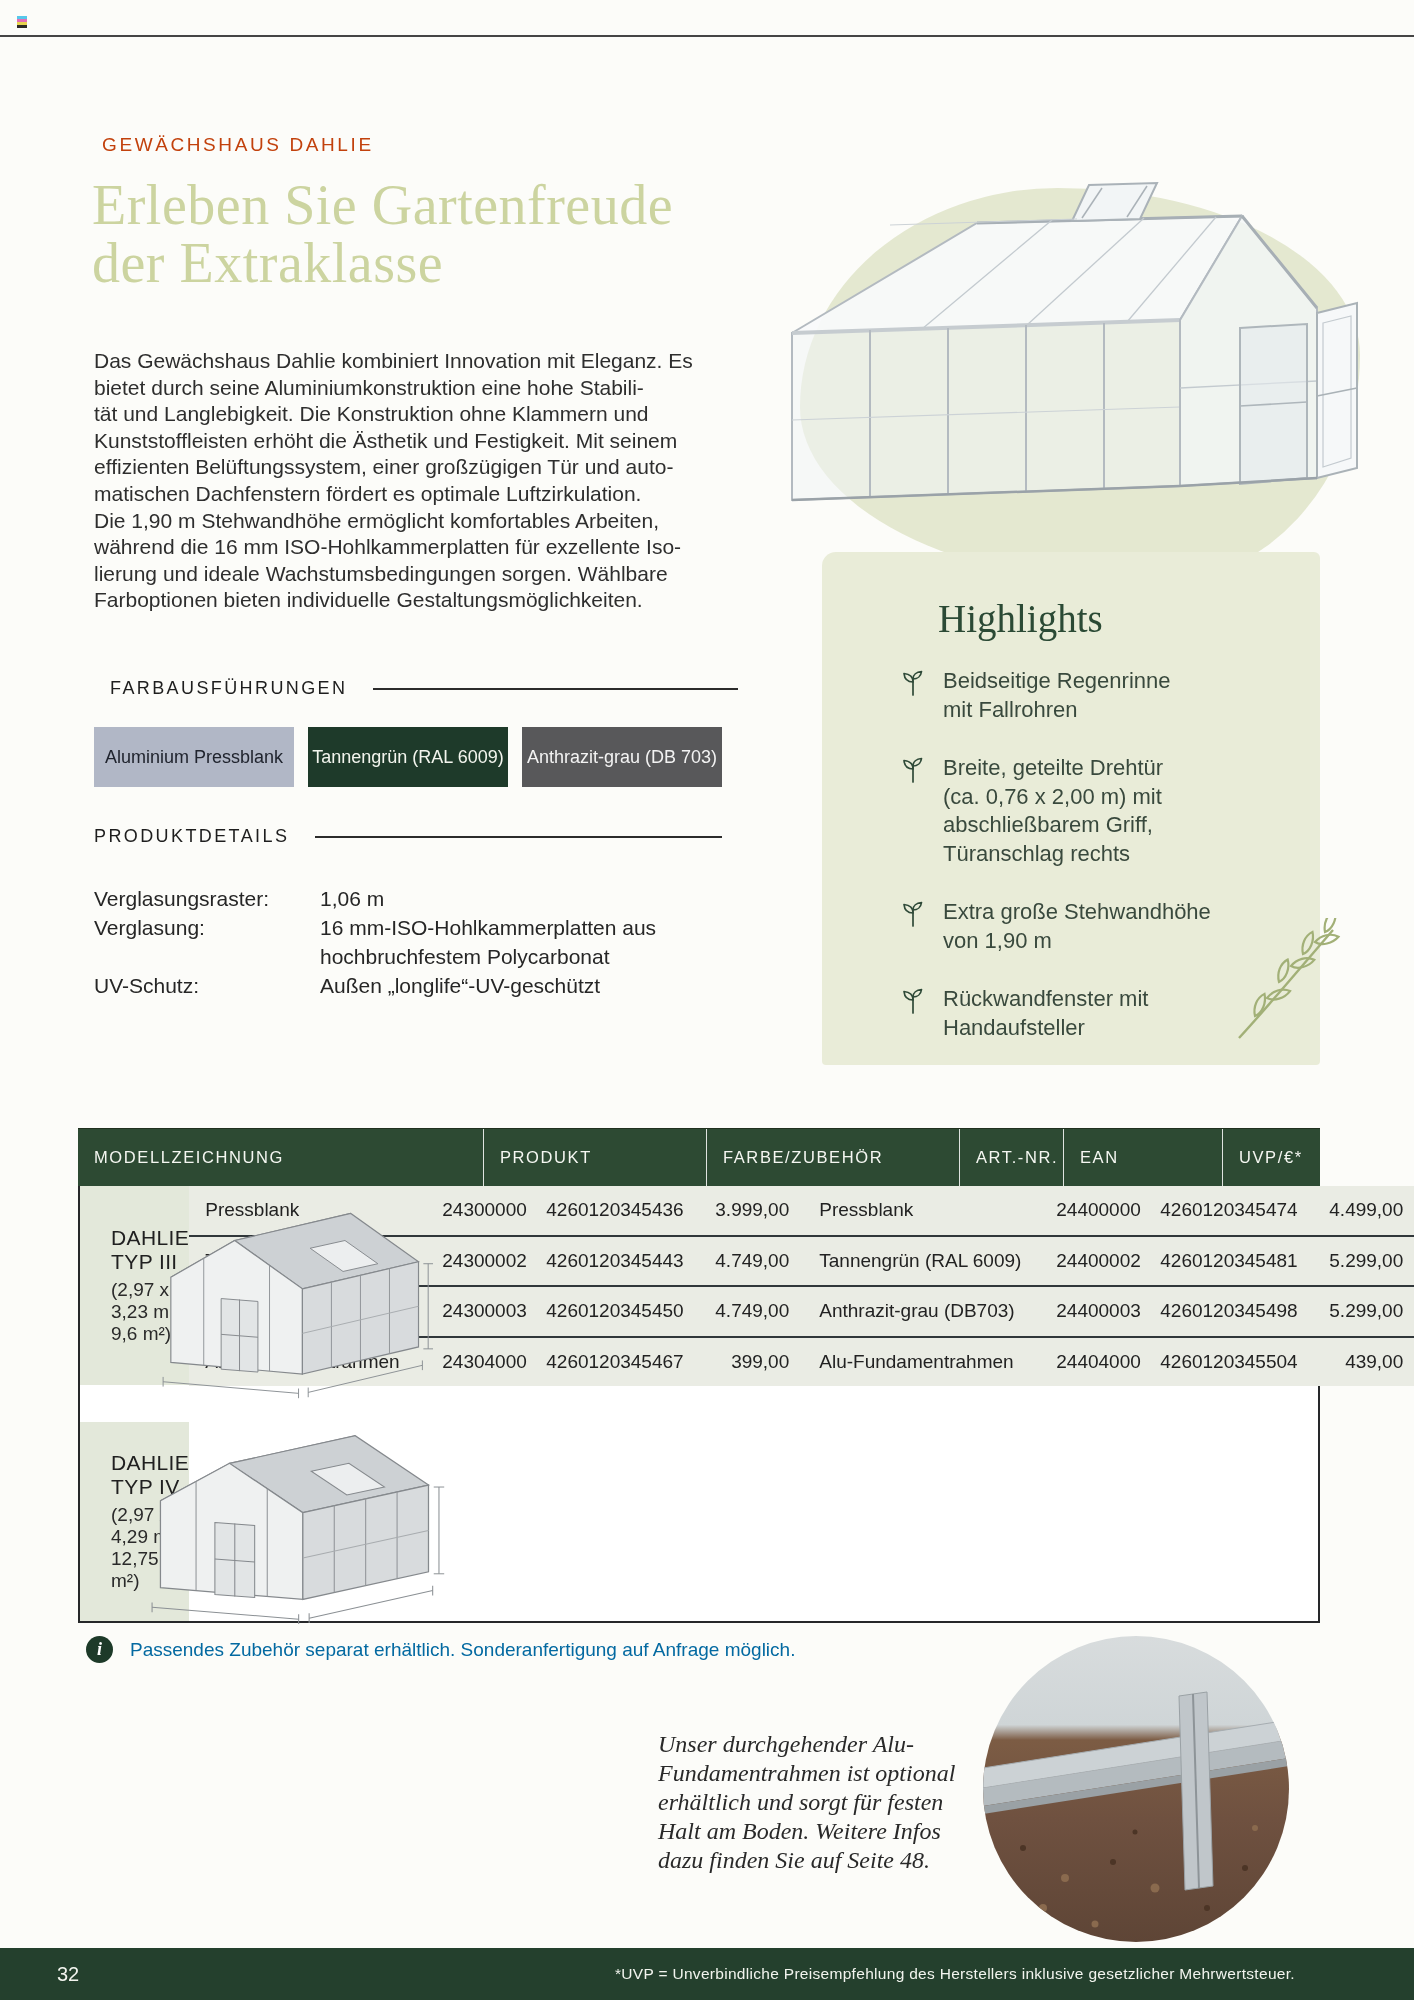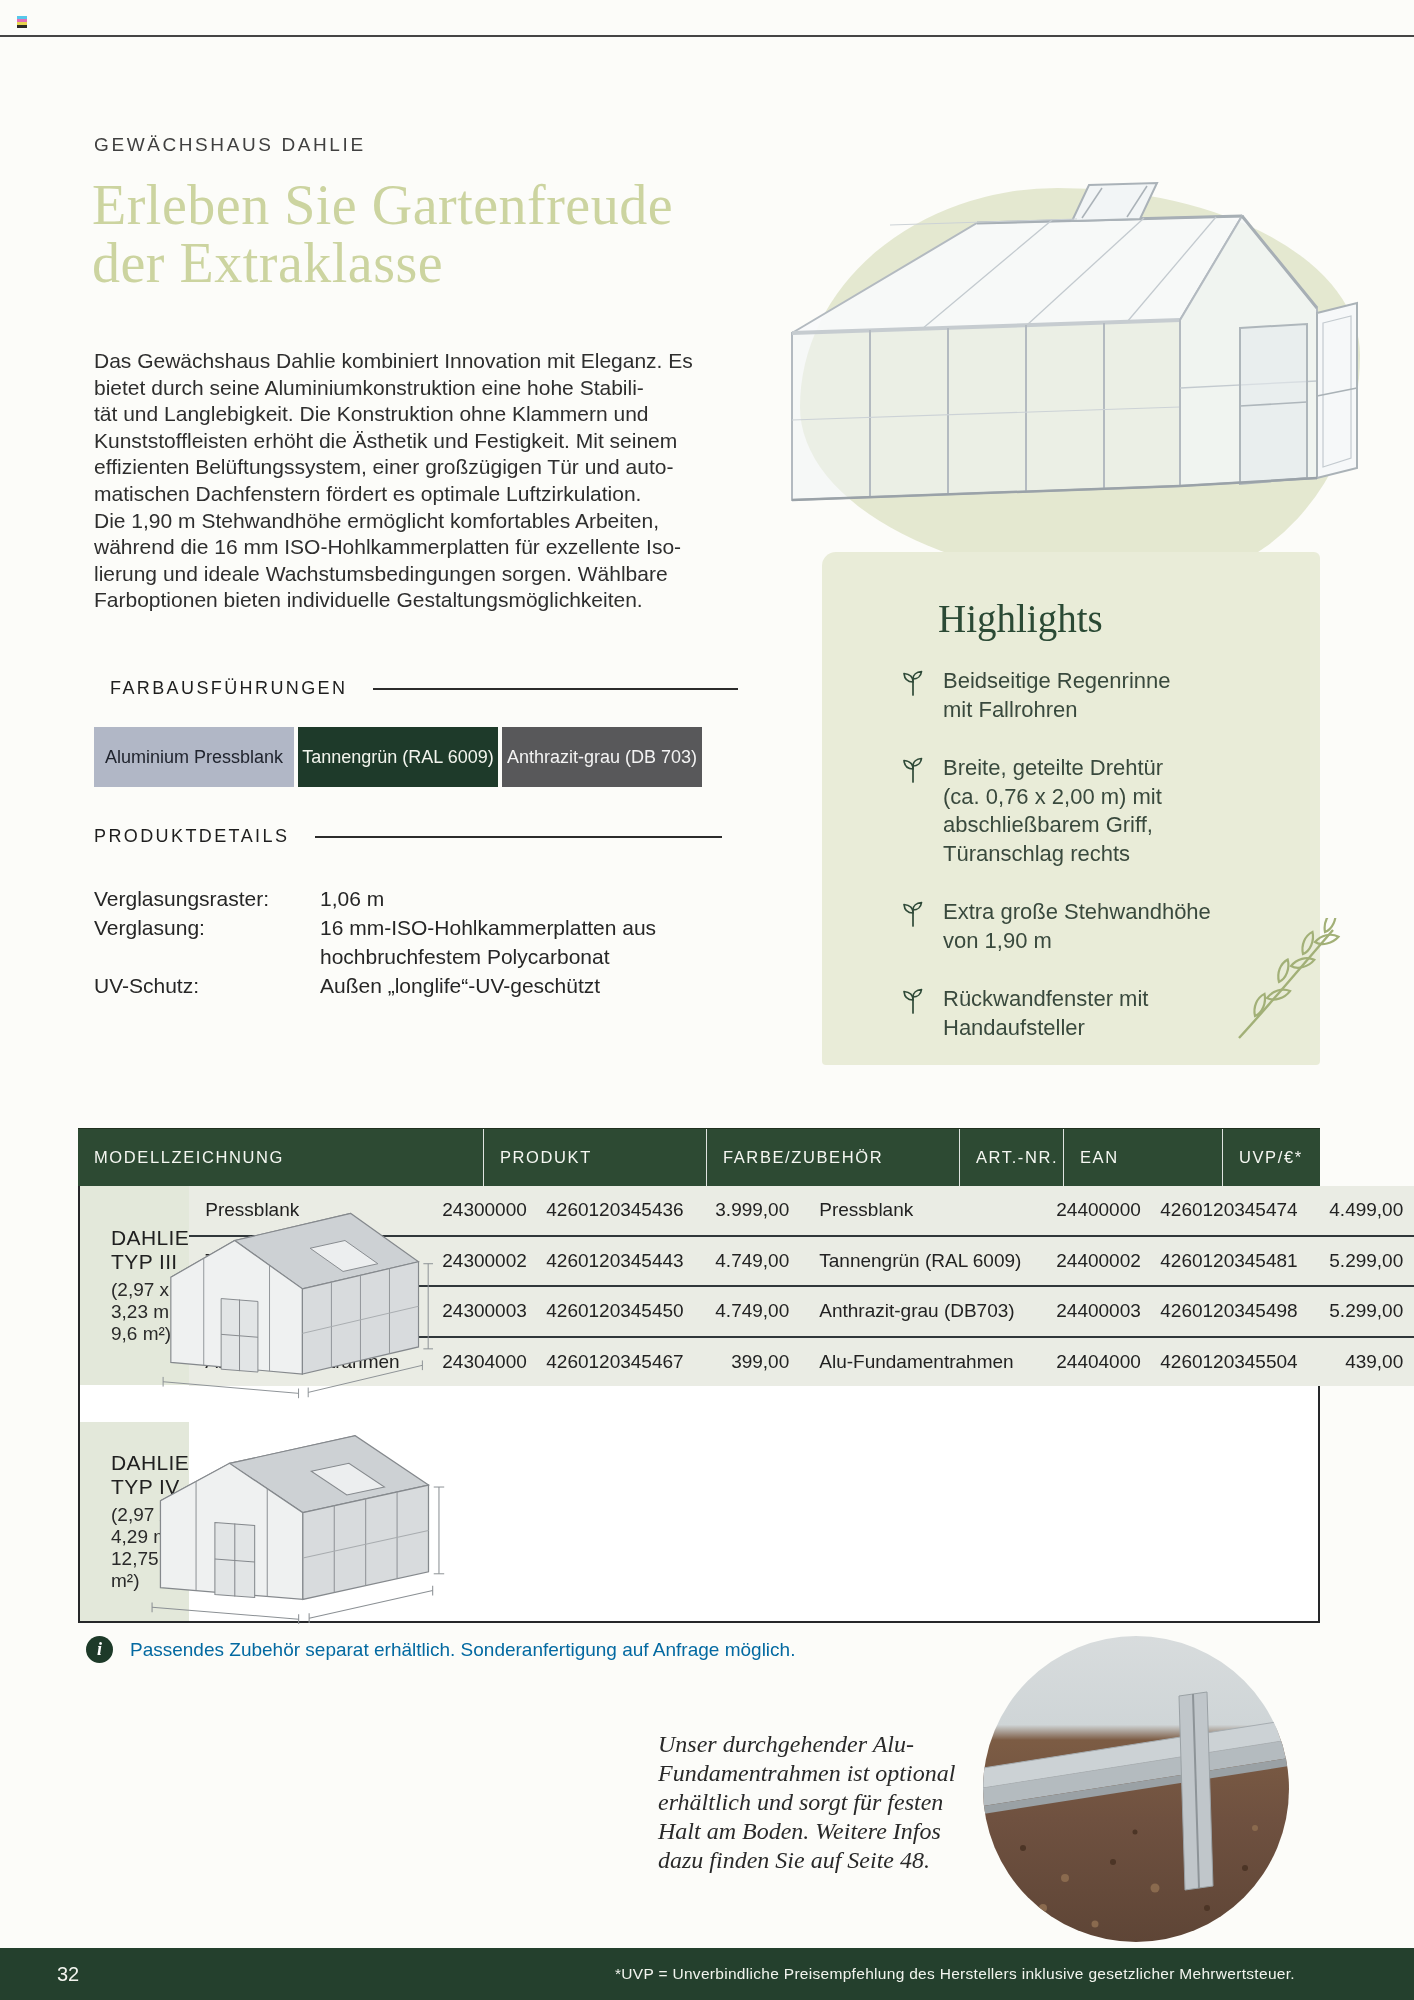--- a/index.html
+++ b/index.html
@@ -8,32 +8,32 @@
     position:relative; width:1414px; height:2000px; margin:0 auto;
     background:#fcfcf9; overflow:hidden;
     font-family:"Liberation Sans", sans-serif; color:#2d2d2d;
   }
   
   .regmark { position:absolute; left:17px; top:16px; width:10px; }
   .regmark i { display:block; height:3px; }
   .toprule { position:absolute; left:0; top:35px; width:1414px; height:2px; background:#454545; }
 
   
-  .kicker { position:absolute; left:94px; top:134px; font-size:19px; letter-spacing:2.6px; color:#404040; }
+  .kicker { position:absolute; left:102px; top:134px; font-size:19px; letter-spacing:2.6px; color:#c2410c; }
   .title  { position:absolute; left:92px; top:176px; font-family:"Liberation Serif", serif; font-weight:normal;
             font-size:56px; line-height:58px; color:#ccd4a0; white-space:pre-line; letter-spacing:.5px; }
   .intro  { position:absolute; left:94px; top:348px; font-size:21px; line-height:26.6px; color:#2e2e2e; white-space:pre-line; }
 
   .sec-head { position:absolute; left:94px; width:628px; display:flex; align-items:center; gap:26px; }
   .sec-head .sec-label { font-size:18px; letter-spacing:2.4px; color:#1e1e1e; white-space:nowrap; }
   .sec-head .rule { flex:1; height:2px; background:#2c2c2c; }
   #farb-head { top:678px;margin-left:16px; }
   #prod-head { top:826px; }
 
-  .swatches { position:absolute; left:94px; top:727px; display:flex; gap:4px; }
+  .swatches { position:absolute; left:94px; top:727px; display:flex; gap:14px; }
   .swatch { width:200px; height:60px; display:flex; align-items:center; justify-content:center; font-size:18px; }
 
   .specs { position:absolute; left:94px; top:884px; width:620px; }
   .spec-row { display:grid; grid-template-columns:226px 1fr; }
   .spec-label, .spec-value { font-size:21px; line-height:29px; color:#262626; }
   .spec-value { white-space:pre-line; }
 
   
   .photo-blob { position:absolute; left:800px; top:188px; width:560px; height:398px; background:#e4e8d0;
                 border-radius: 46% 54% 38% 62% / 55% 42% 58% 45%; }

